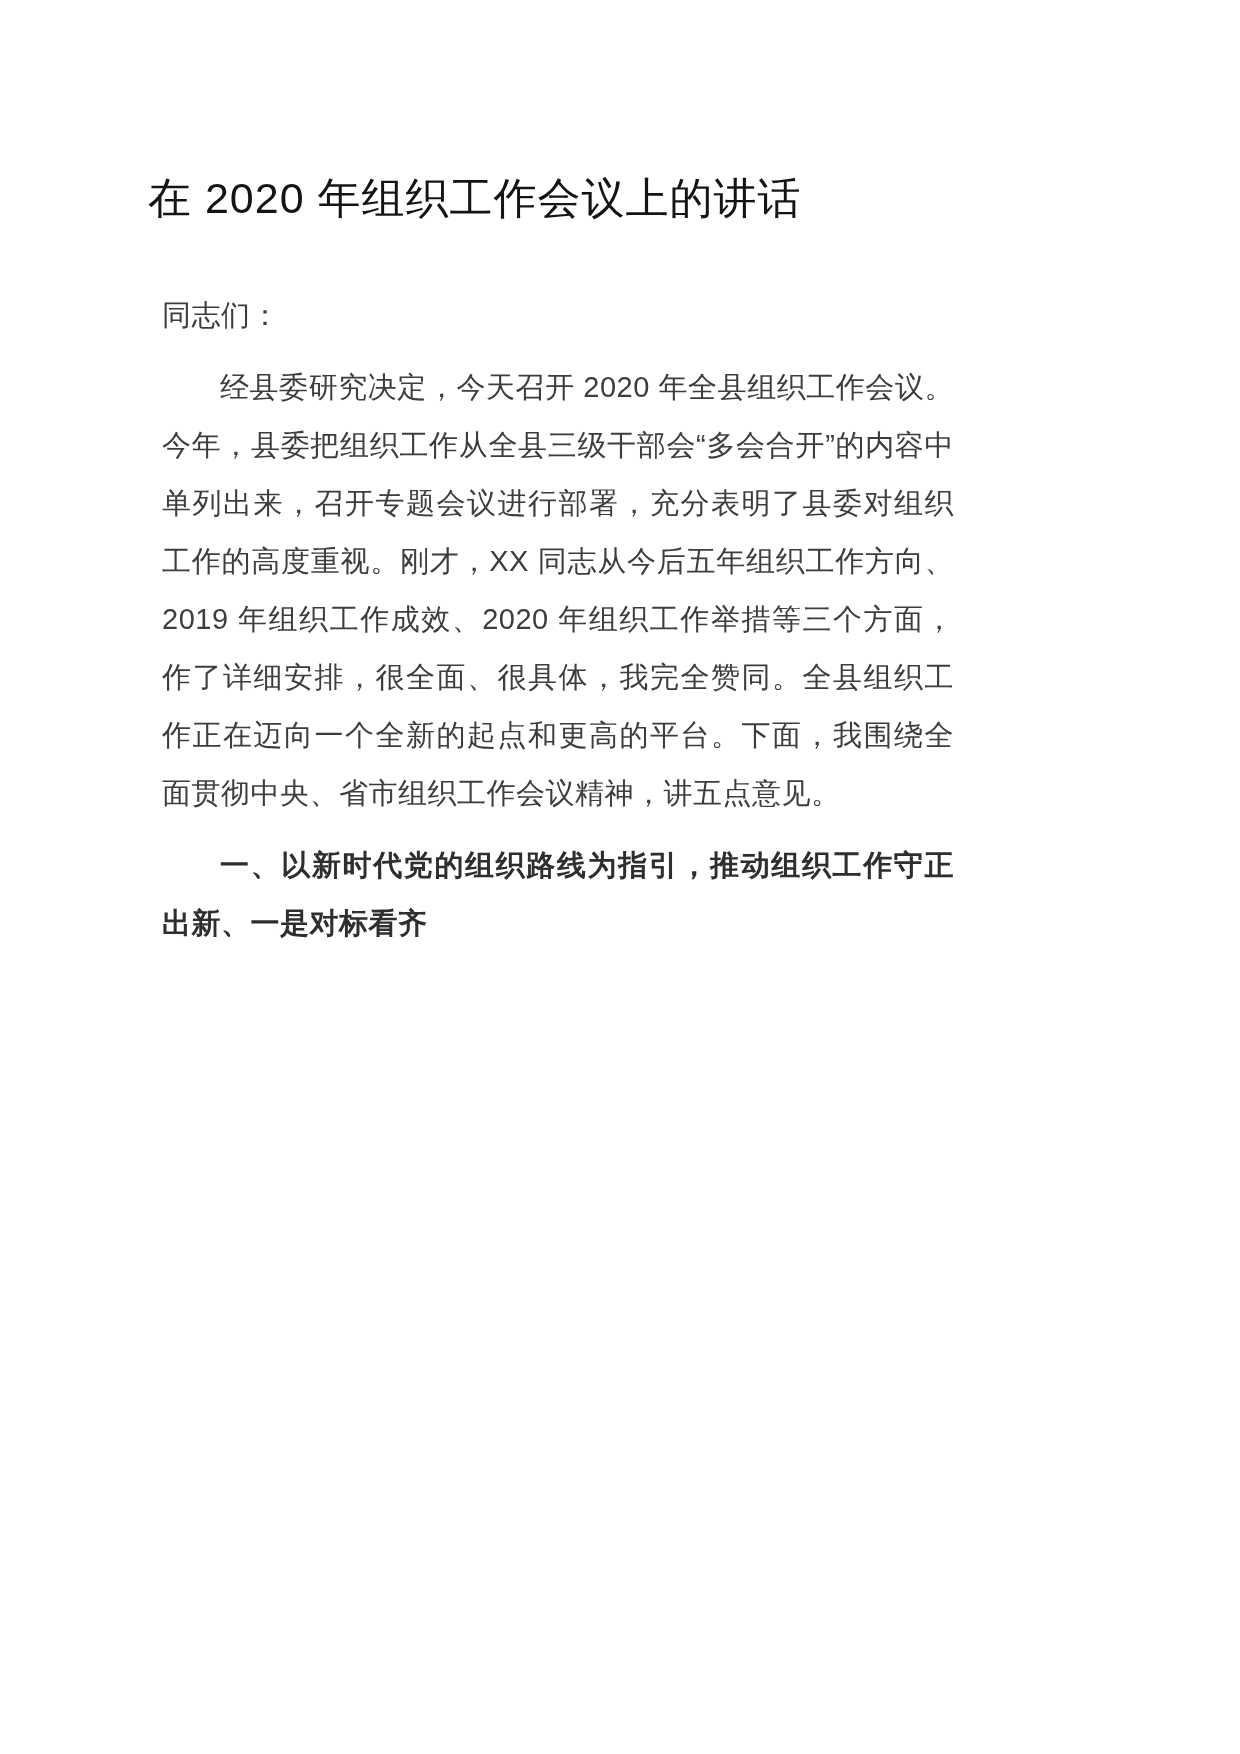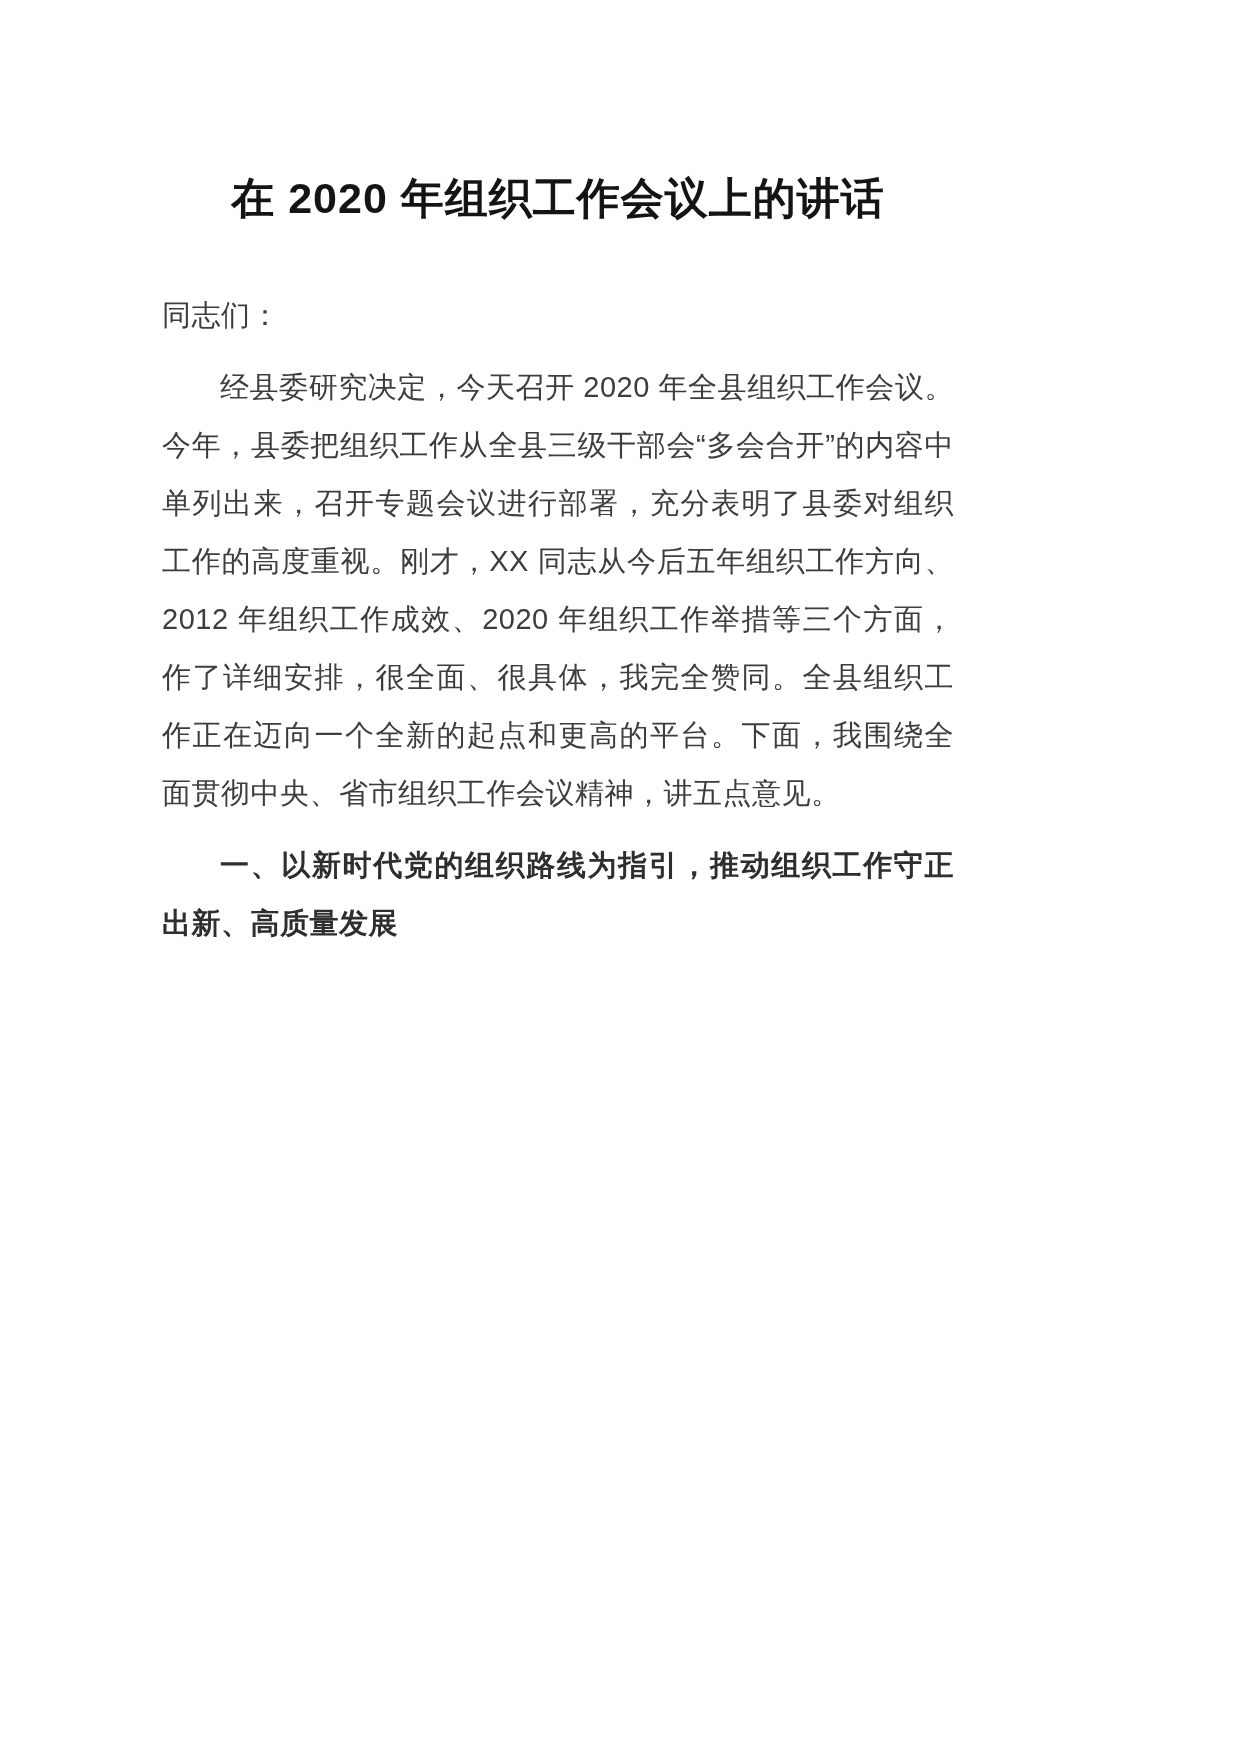--- a/index.html
+++ b/index.html
@@ -14,23 +14,22 @@
       background: #ffffff;
       box-sizing: border-box;
       padding: 168px 272px 80px 148px;
       font-family: "Liberation Sans", "DejaVu Sans", sans-serif;
       color: #3d3d3d;
       overflow: hidden;
     }
     .doc-title {
       margin: 0 0 58px 0;
       font-size: 43px;
-      font-weight: bold;
+      font-weight: normal;
       line-height: 60px;
-      text-align: center;
       letter-spacing: 1px;
       color: #141414;
     }
     .para {
       margin: 14px;
       font-size: 29px;
       line-height: 58px;
       text-align: justify;
       letter-spacing: 0.5px;
       word-break: break-all;
@@ -43,16 +42,16 @@
       color: #2e2e2e;
     }
   </style>
 </head>
 <body>
 
 <div class="page">
   <h1 class="doc-title">在 2020 年组织工作会议上的讲话</h1>
   <div id="document-body">
       <p class="para">同志们：</p>
-      <p class="para indent">经县委研究决定，今天召开 2020 年全县组织工作会议。今年，县委把组织工作从全县三级干部会“多会合开”的内容中单列出来，召开专题会议进行部署，充分表明了县委对组织工作的高度重视。刚才，XX 同志从今后五年组织工作方向、2012 年组织工作成效、2020 年组织工作举措等三个方面，作了详细安排，很全面、很具体，我完全赞同。全县组织工作正在迈向一个全新的起点和更高的平台。下面，我围绕全面贯彻中央、省市组织工作会议精神，讲五点意见。</p>
-      <p class="para indent bold">一、以新时代党的组织路线为指引，推动组织工作守正出新、高质量发展</p>
+      <p class="para indent">经县委研究决定，今天召开 2020 年全县组织工作会议。今年，县委把组织工作从全县三级干部会“多会合开”的内容中单列出来，召开专题会议进行部署，充分表明了县委对组织工作的高度重视。刚才，XX 同志从今后五年组织工作方向、2019 年组织工作成效、2020 年组织工作举措等三个方面，作了详细安排，很全面、很具体，我完全赞同。全县组织工作正在迈向一个全新的起点和更高的平台。下面，我围绕全面贯彻中央、省市组织工作会议精神，讲五点意见。</p>
+      <p class="para indent bold">一、以新时代党的组织路线为指引，推动组织工作守正出新、一是对标看齐</p>
     </div>
 </div>
 
 </body></html>

